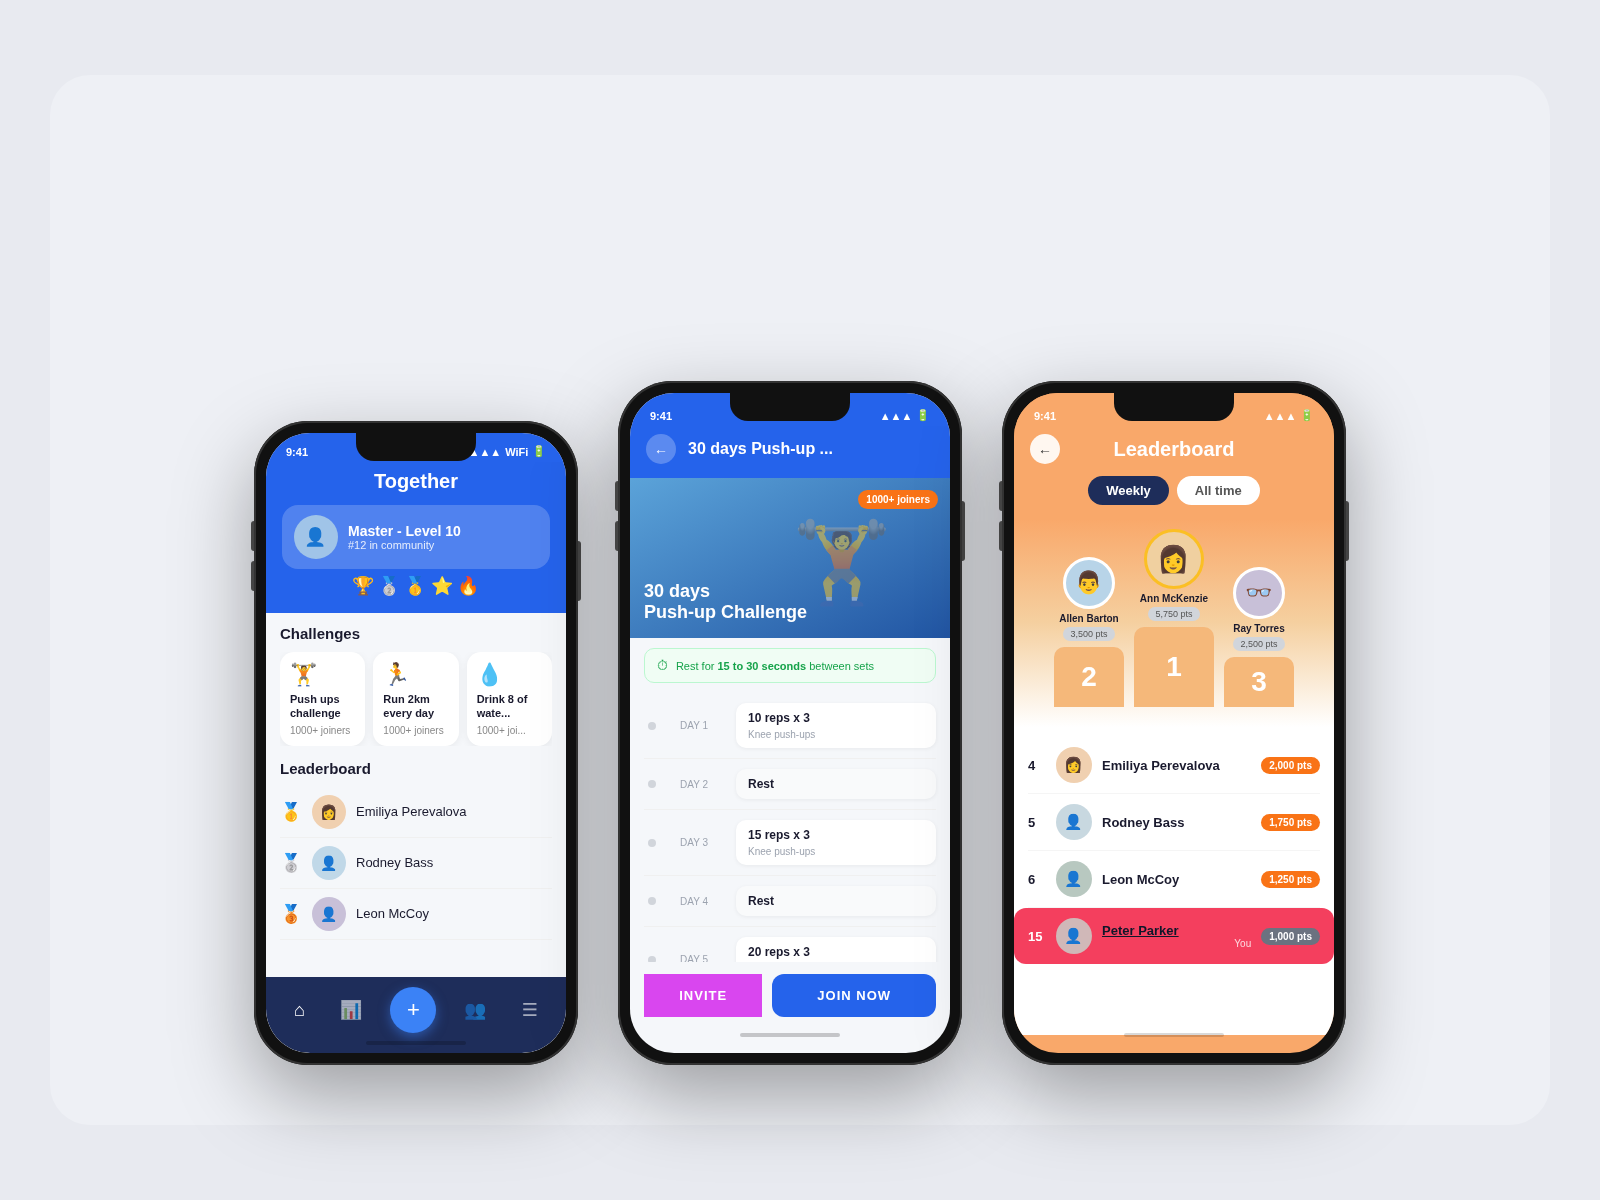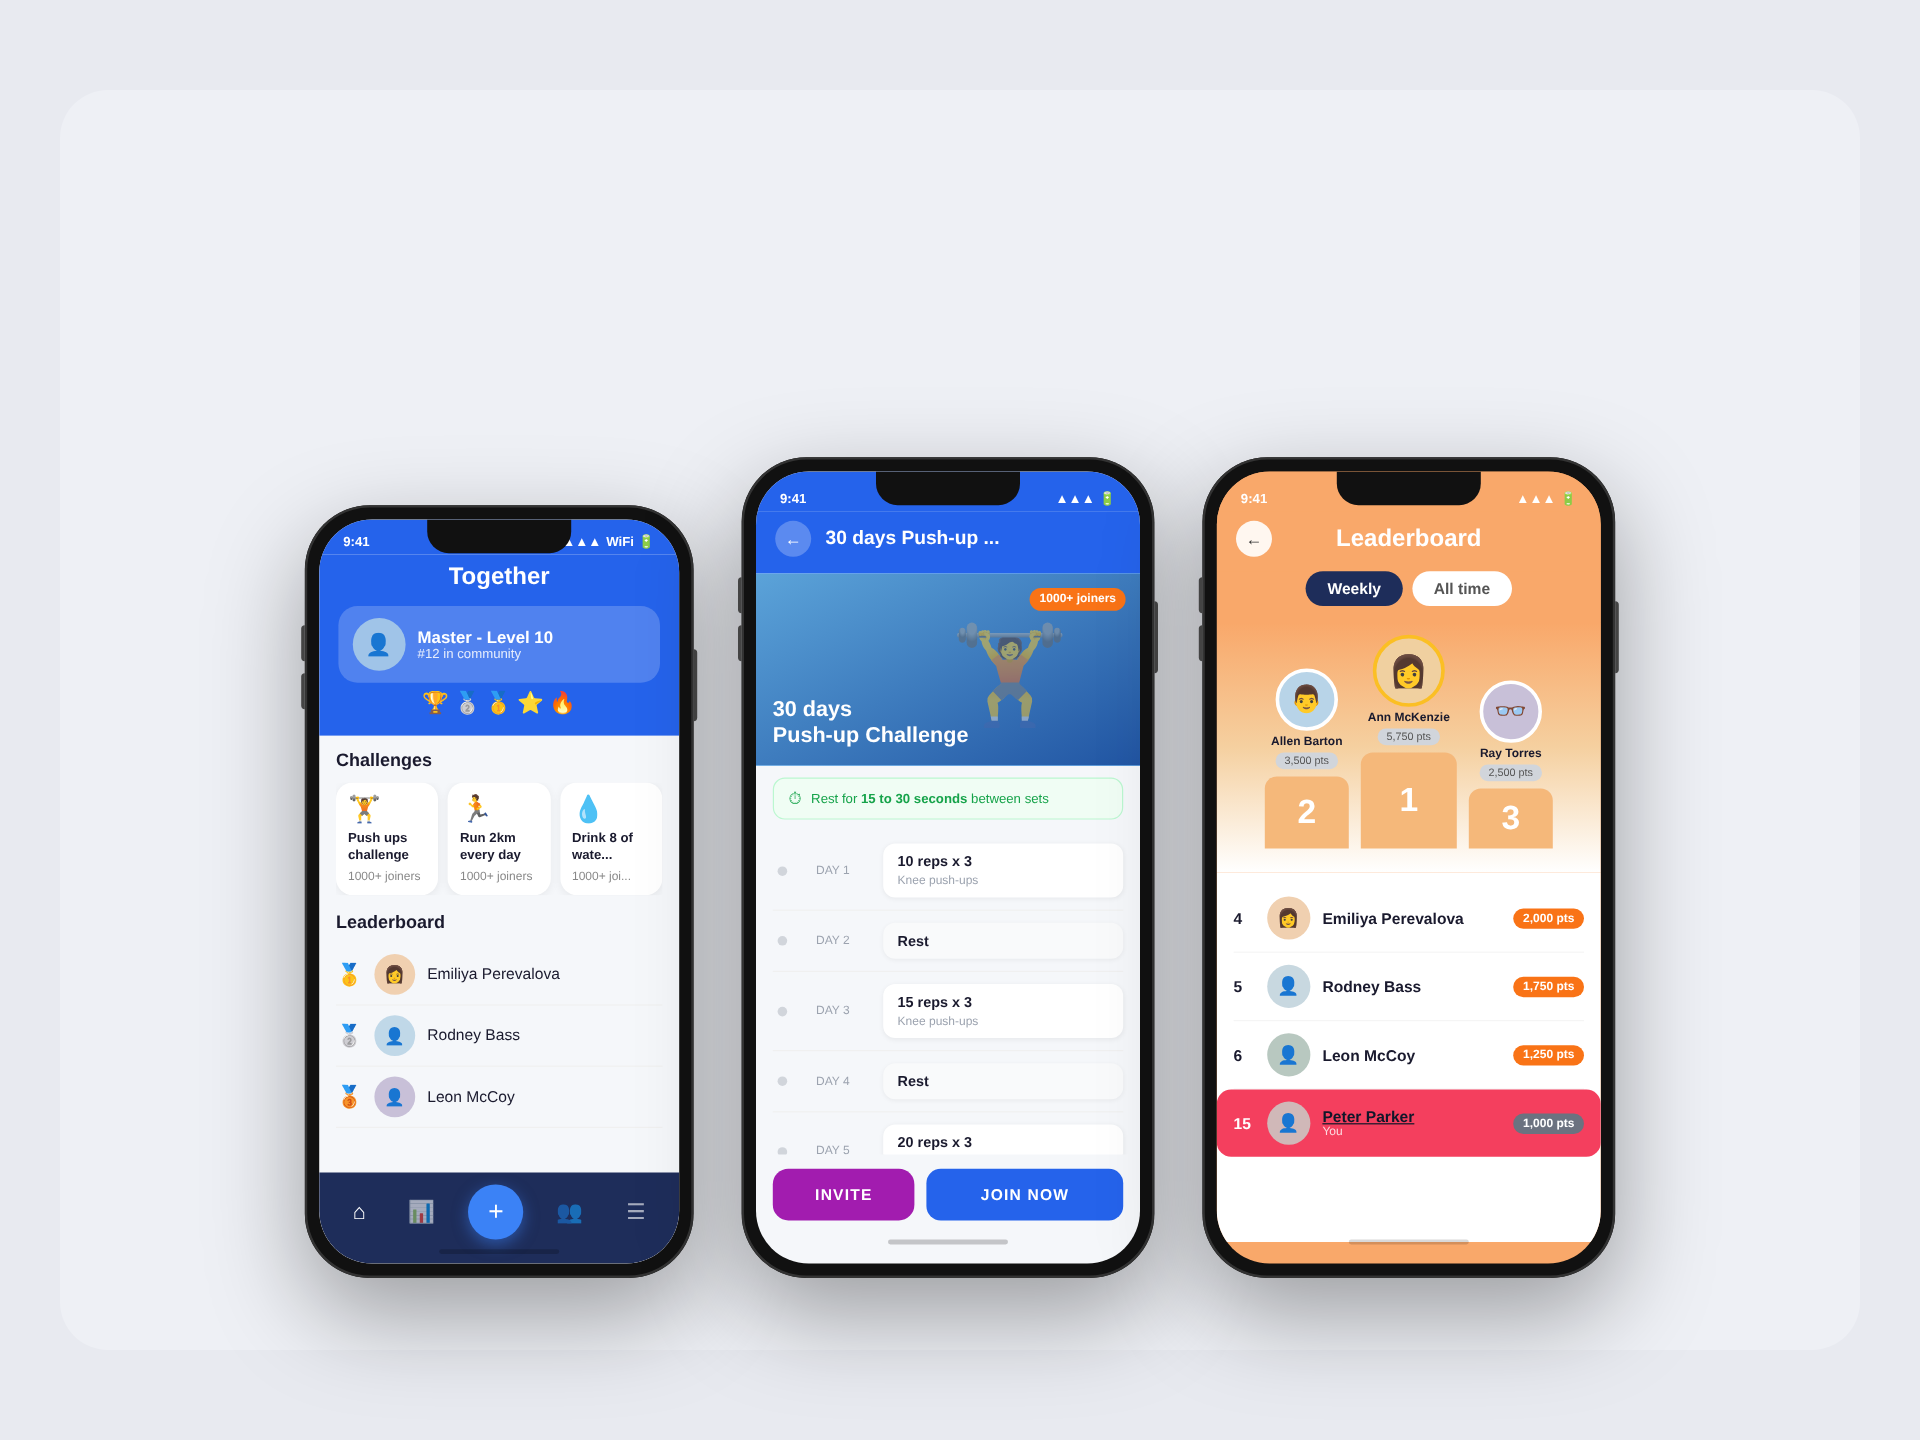--- a/index.html
+++ b/index.html
@@ -230,24 +230,24 @@
     .day-exercise { font-size: 12px; font-weight: 600; color: #1a1a2e; }
     .day-type { font-size: 10px; color: #9ca3af; margin-top: 4px; }
     
     .p2-action-bar {
       display: flex;
       gap: 10px;
       padding: 12px 14px 20px;
     }
     .btn-invite {
       flex: 1;
-      background: #a21caf;
+      background: #d946ef;
       color: white;
       border: none;
-      border-radius: 13px;
+      border-radius: 0;
       padding: 14px;
       font-size: 13px;
       font-weight: 700;
       letter-spacing: 1px;
     }
     .btn-join {
       flex: 1.5;
       background: #2563eb;
       color: white;
       border: none;
@@ -346,21 +346,21 @@
       border-radius: 12px;
       border-bottom: none;
     }
     .p3-rank { font-size: 13px; font-weight: 700; color: #1a1a2e; width: 18px; }
     .p3-rank.white { color: white; }
     .p3-avatar { width: 36px; height: 36px; border-radius: 50%; background: #ddd; display: flex; align-items: center; justify-content: center; font-size: 15px; overflow: hidden; flex-shrink: 0; }
     .p3-name-block { flex: 1; }
     .p3-name { font-size: 13px; font-weight: 600; color: #1a1a2e; }
     .p3-name.white { color: #0f172a; text-decoration: underline; }
     .p3-sub { font-size: 10px; color: #9ca3af; }
-    .p3-sub.white { color: rgba(255,255,255,0.8); }
+    .p3-sub.white { color: rgba(255,255,255,0.8); text-align: right; }
     .p3-pts-badge {
       background: #f97316;
       color: white;
       font-size: 10px;
       font-weight: 600;
       padding: 3px 8px;
       border-radius: 10px;
     }
     .p3-pts-badge.gray { background: #6b7280; }
 

